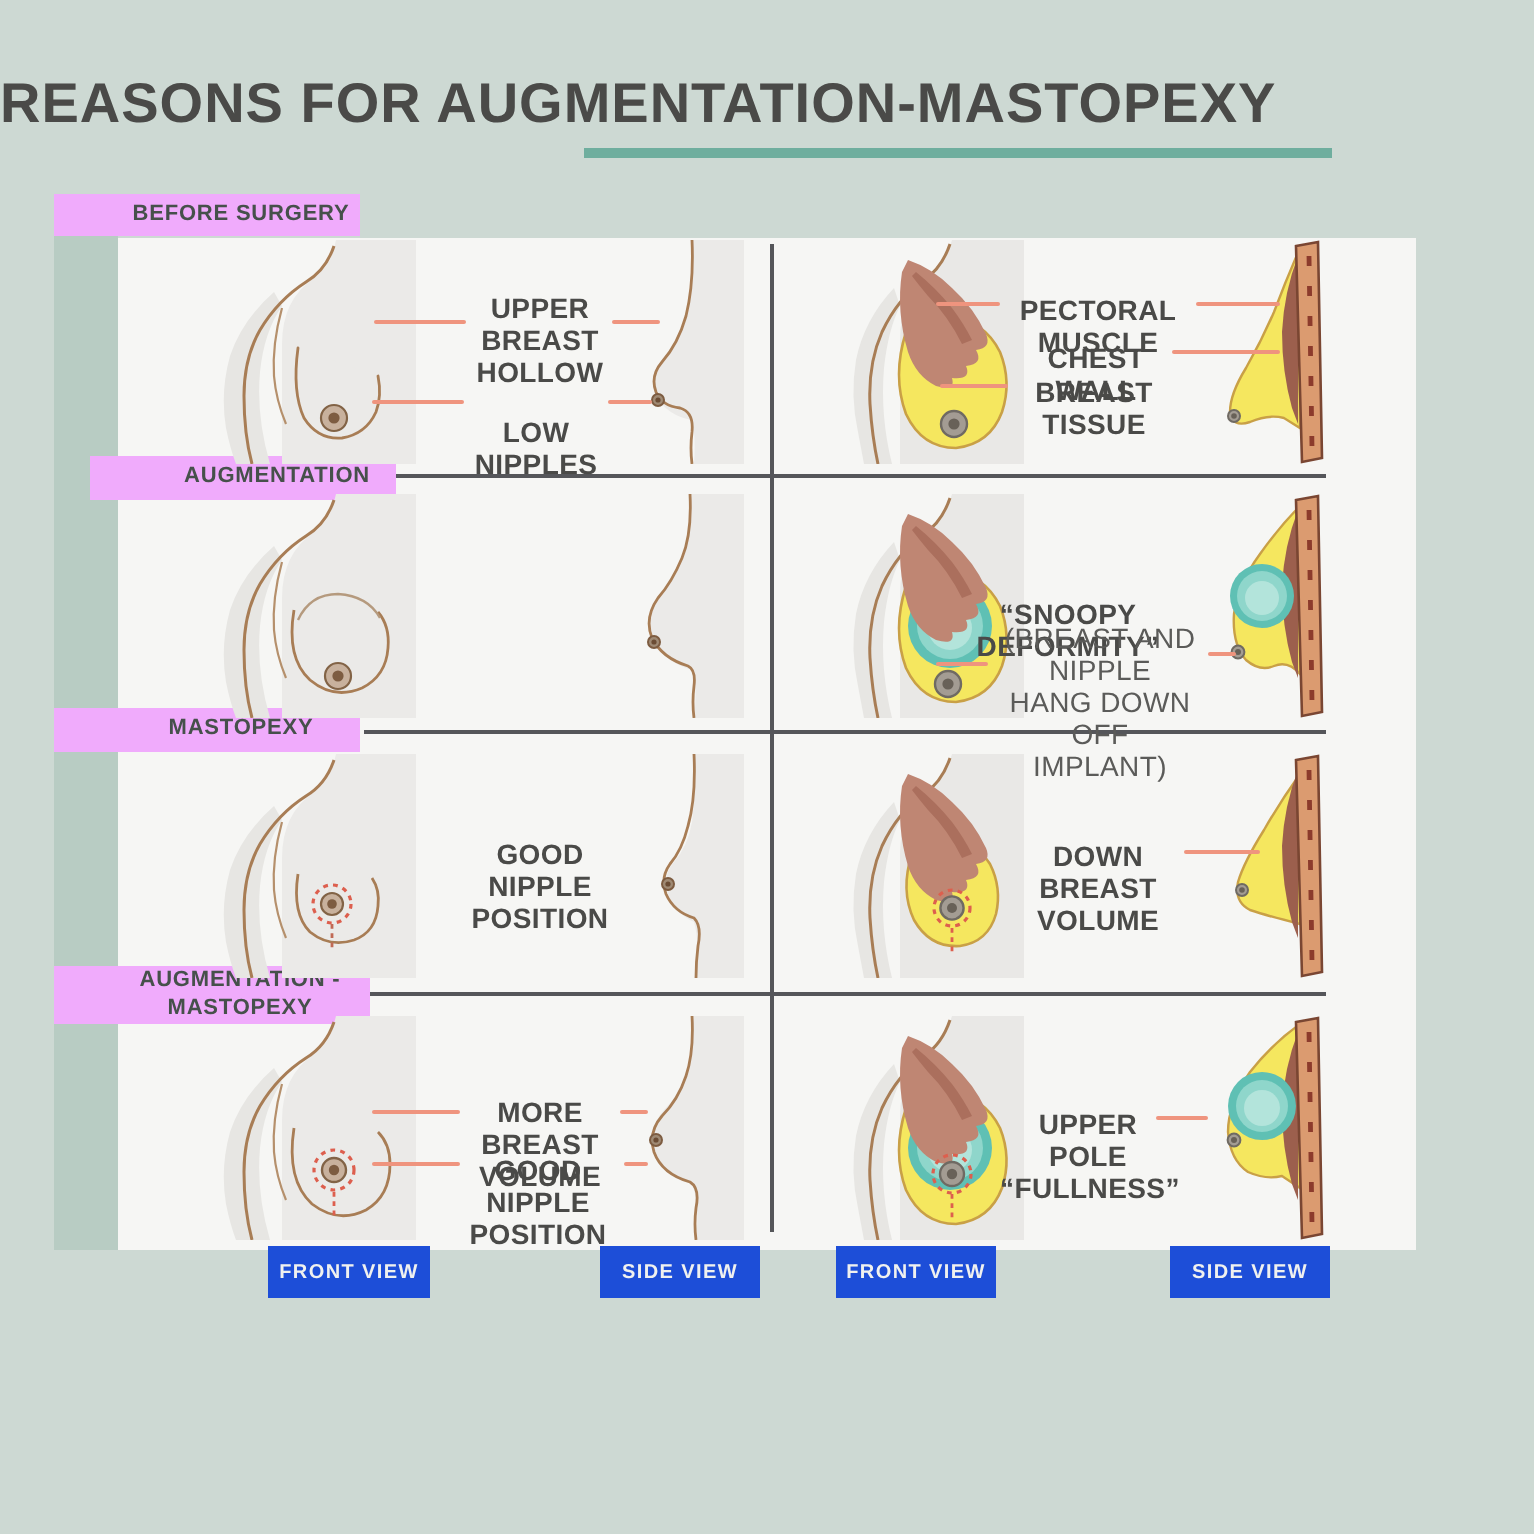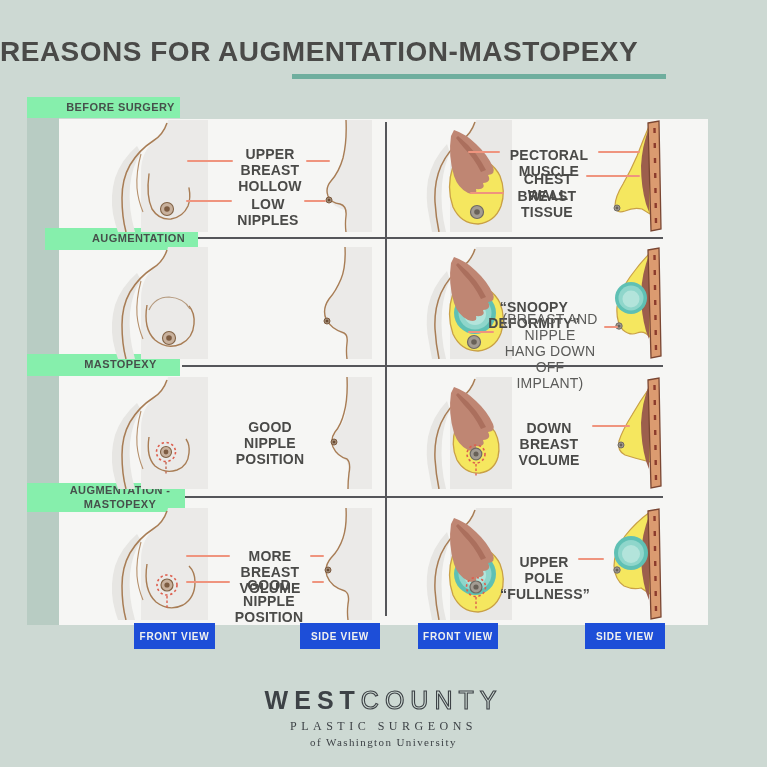--- a/index.html
+++ b/index.html
@@ -9,21 +9,21 @@
   
   #title{left:0;top:36px;width:100%;text-align:left;font-size:28px;font-weight:bold;
          letter-spacing:.5px;color:#4a4a48;}
   #title-underline{left:292px;top:74px;width:374px;height:5px;background:#6fae9e;}
   
   #left-strip{left:27px;top:97px;width:32px;height:528px;background:#b8ccc3;}
   #panel{left:59px;top:119px;width:649px;height:506px;background:#f6f6f4;}
   #v-divider{left:385px;top:122px;width:2px;height:494px;background:#55565a;}
   .h-divider{height:2px;background:#55565a;}
   
-  .section-badge{background:#86efac;color:#46504b;font-weight:bold;font-size:11px;
+  .section-badge{background:#f0abfc;color:#46504b;font-weight:bold;font-size:11px;
                  letter-spacing:.4px;display:flex;align-items:center;justify-content:center;
                  text-align:center;white-space:pre-line;line-height:1.2;padding-left:34px;box-sizing:border-box;}
   
   .callout{font-size:14px;font-weight:bold;letter-spacing:.2px;line-height:1.15;
            text-align:center;white-space:pre-line;color:#4a4a48;}
   .callout-sub{font-weight:normal;color:#5b5b59;}
   .cline{height:2px;background:#ef947e;border-radius:1px;}
   
   .fig svg{display:block;width:100%;height:100%;}
   
@@ -248,21 +248,21 @@
       <circle cx="11" cy="62" r="3.2" fill="#a39c93" stroke="#6f6a63" stroke-width="1"></circle>
       <circle cx="11" cy="62" r="1.5" fill="#686158"></circle>
     </svg>
   </div>
 
   <div class="abs callout" style="left:232px;top:146px;width:76px;">UPPER BREAST
 HOLLOW</div>
   <div class="abs cline" style="left:187px;top:160px;width:46px;"></div>
   <div class="abs cline" style="left:306px;top:160px;width:24px;"></div>
 
-  <div class="abs callout" style="left:230px;top:196px;width:76px;">LOW NIPPLES</div>
+  <div class="abs callout" style="left:230px;top:208px;width:76px;">LOW NIPPLES</div>
   <div class="abs cline" style="left:186px;top:200px;width:46px;"></div>
   <div class="abs cline" style="left:304px;top:200px;width:22px;"></div>
 
   <div class="abs callout" style="left:502px;top:147px;width:94px;">PECTORAL MUSCLE</div>
   <div class="abs cline" style="left:468px;top:151px;width:32px;"></div>
   <div class="abs cline" style="left:598px;top:151px;width:42px;"></div>
 
   <div class="abs callout" style="left:512px;top:171px;width:72px;">CHEST WALL</div>
   <div class="abs cline" style="left:586px;top:175px;width:54px;"></div>
 
@@ -295,19 +295,14 @@
 
   <div class="abs callout" style="left:500px;top:554px;width:88px;">UPPER POLE
 “FULLNESS”</div>
   <div class="abs cline" style="left:578px;top:558px;width:26px;"></div>
 
   <div class="abs view-badge" style="left:134px;top:623px;width:81px;height:26px;">FRONT VIEW</div>
   <div class="abs view-badge" style="left:300px;top:623px;width:80px;height:26px;">SIDE VIEW</div>
   <div class="abs view-badge" style="left:418px;top:623px;width:80px;height:26px;">FRONT VIEW</div>
   <div class="abs view-badge" style="left:585px;top:623px;width:80px;height:26px;">SIDE VIEW</div>
 
-  <div class="abs" id="footer">
-    <div id="brand"><span class="brand-west">WEST</span><span class="brand-outline">COUNTY</span></div>
-    <div id="brand-sub">PLASTIC SURGEONS</div>
-    <div id="brand-tagline">of Washington University</div>
-  </div>
 
 </div>
 
 </body></html>

